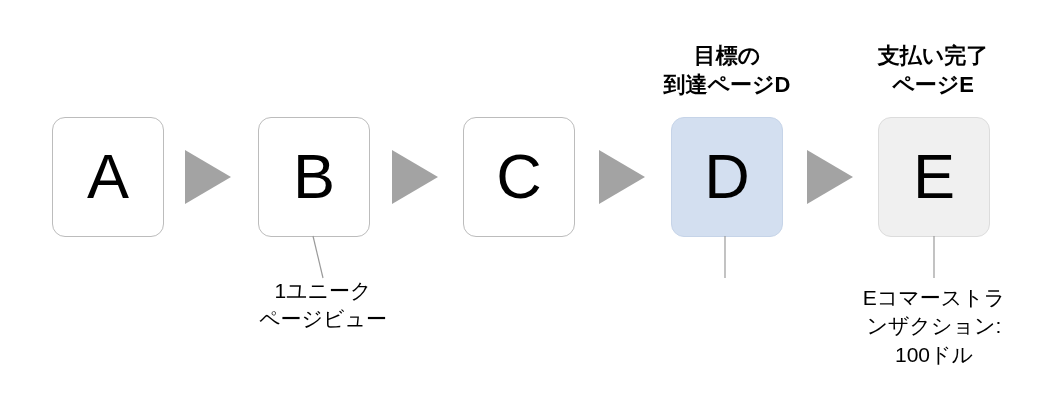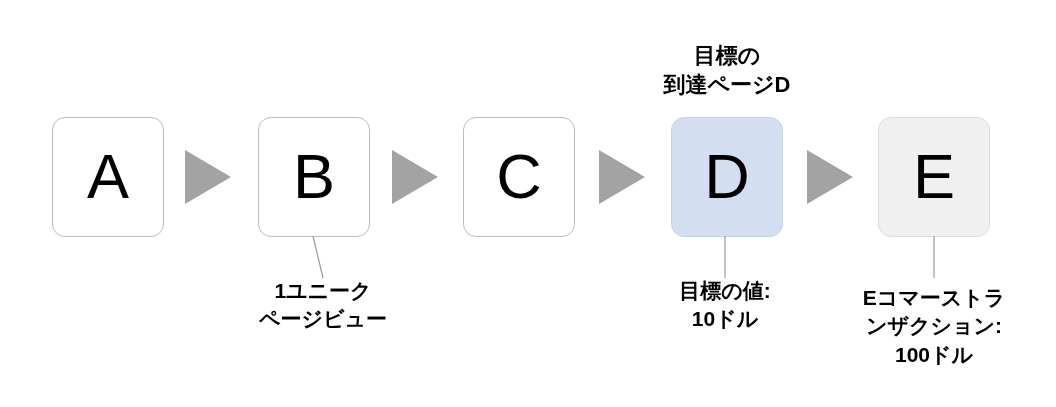--- a/index.html
+++ b/index.html
@@ -53,38 +53,40 @@
     line-height:1.30;
     color:#000000;
     white-space:pre-line;
   }
 
   
   .callout-label{
     position:absolute;
     text-align:center;
     font-size:21px;
-    font-weight:700;
+    font-weight:400;
     line-height:1.35;
     color:#000000;
     white-space:pre-line;
   }
 
   
   .leader{position:absolute;overflow:visible;}
   .leader line{stroke:#9a9a9a;stroke-width:1.2;}
 </style>
 </head>
 <body>
 
 <div id="stage">
 
   <div class="top-label" style="left:652px;top:42px;width:150px;">目標の
 到達ページD</div>
 
+  <div class="top-label" style="left:858px;top:42px;width:150px;">支払い完了
+ページE</div>
 
   <div class="step-box plain" style="left:52px;top:117px;">
     <span class="step-letter">A</span>
   </div>
 
   <div class="step-box plain" style="left:258px;top:117px;">
     <span class="step-letter">B</span>
   </div>
 
   <div class="step-box plain" style="left:463px;top:117px;">
@@ -112,20 +114,18 @@
     <line x1="15" y1="0" x2="15" y2="42"></line>
   </svg>
 
   <svg class="leader" style="left:919px;top:236px;width:30px;height:44px;" viewBox="0 0 30 44">
     <line x1="15" y1="0" x2="15" y2="42"></line>
   </svg>
 
   <div class="callout-label" style="left:243px;top:277px;width:160px;">1ユニーク
 ページビュー</div>
 
-  <div class="callout-label" style="left:645px;top:277px;width:160px;">目標の値:
-10ドル</div>
 
   <div class="callout-label" style="left:854px;top:277px;width:160px;margin-top:7px;">Eコマーストラ
 ンザクション:
 100ドル</div>
 
 </div>
 
 </body></html>

